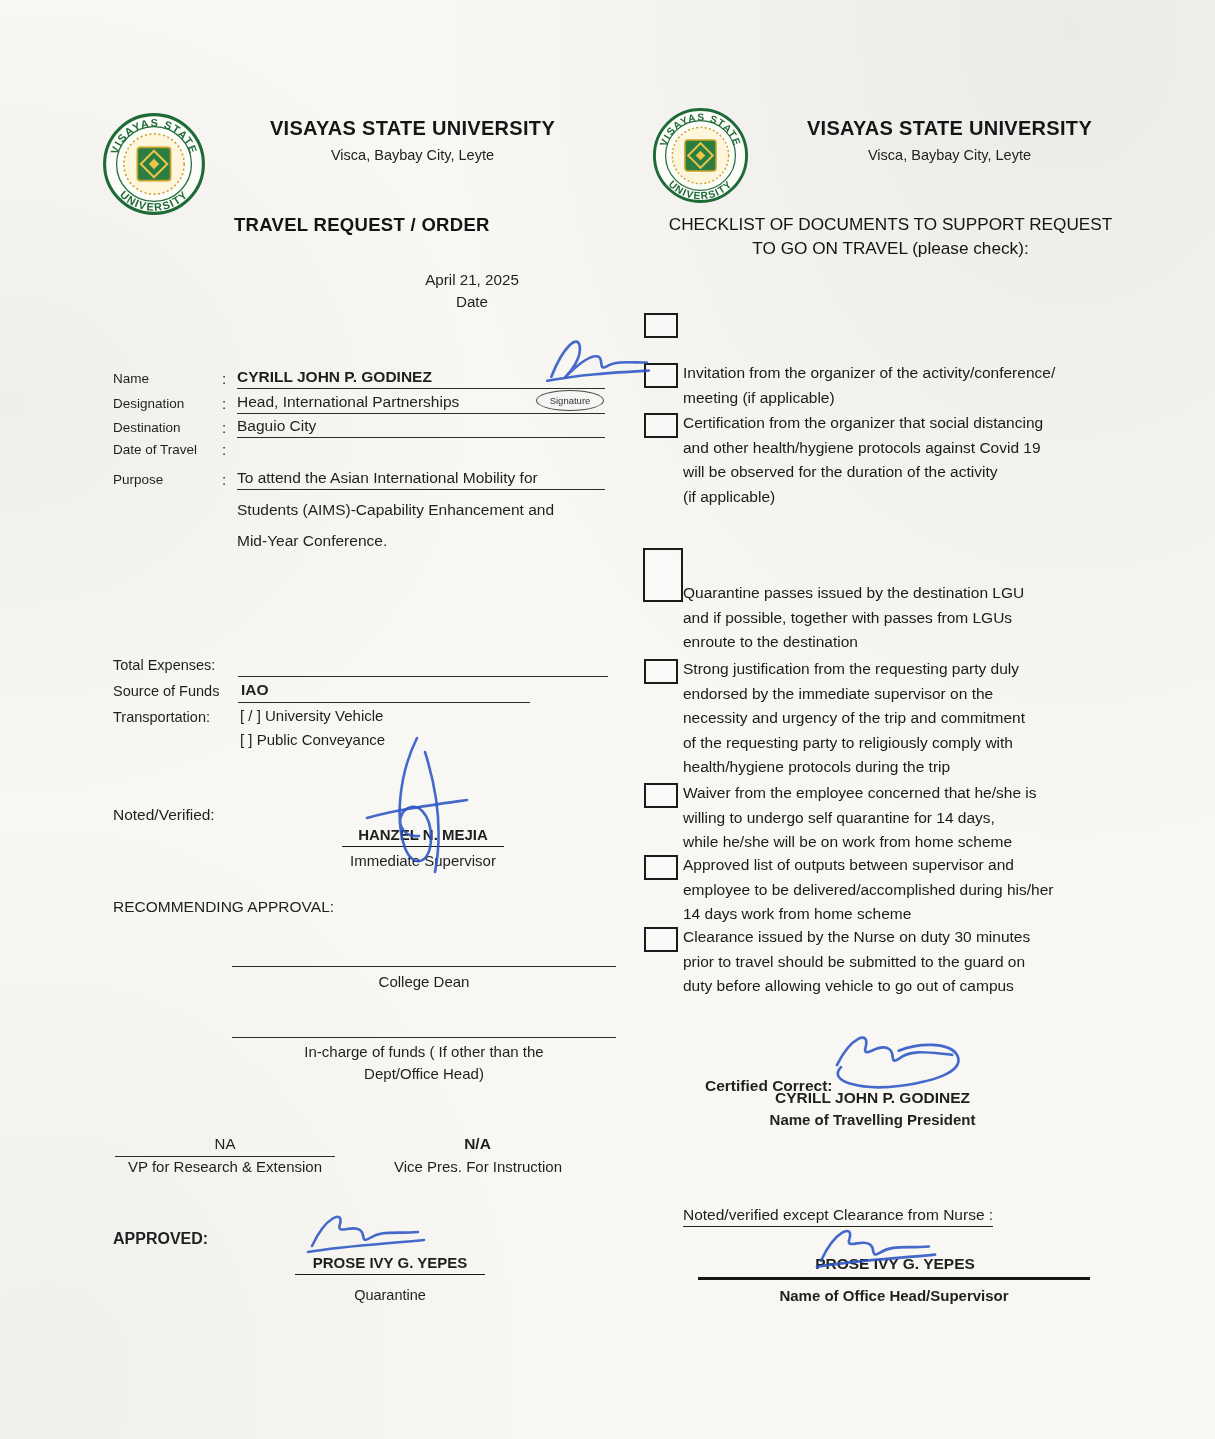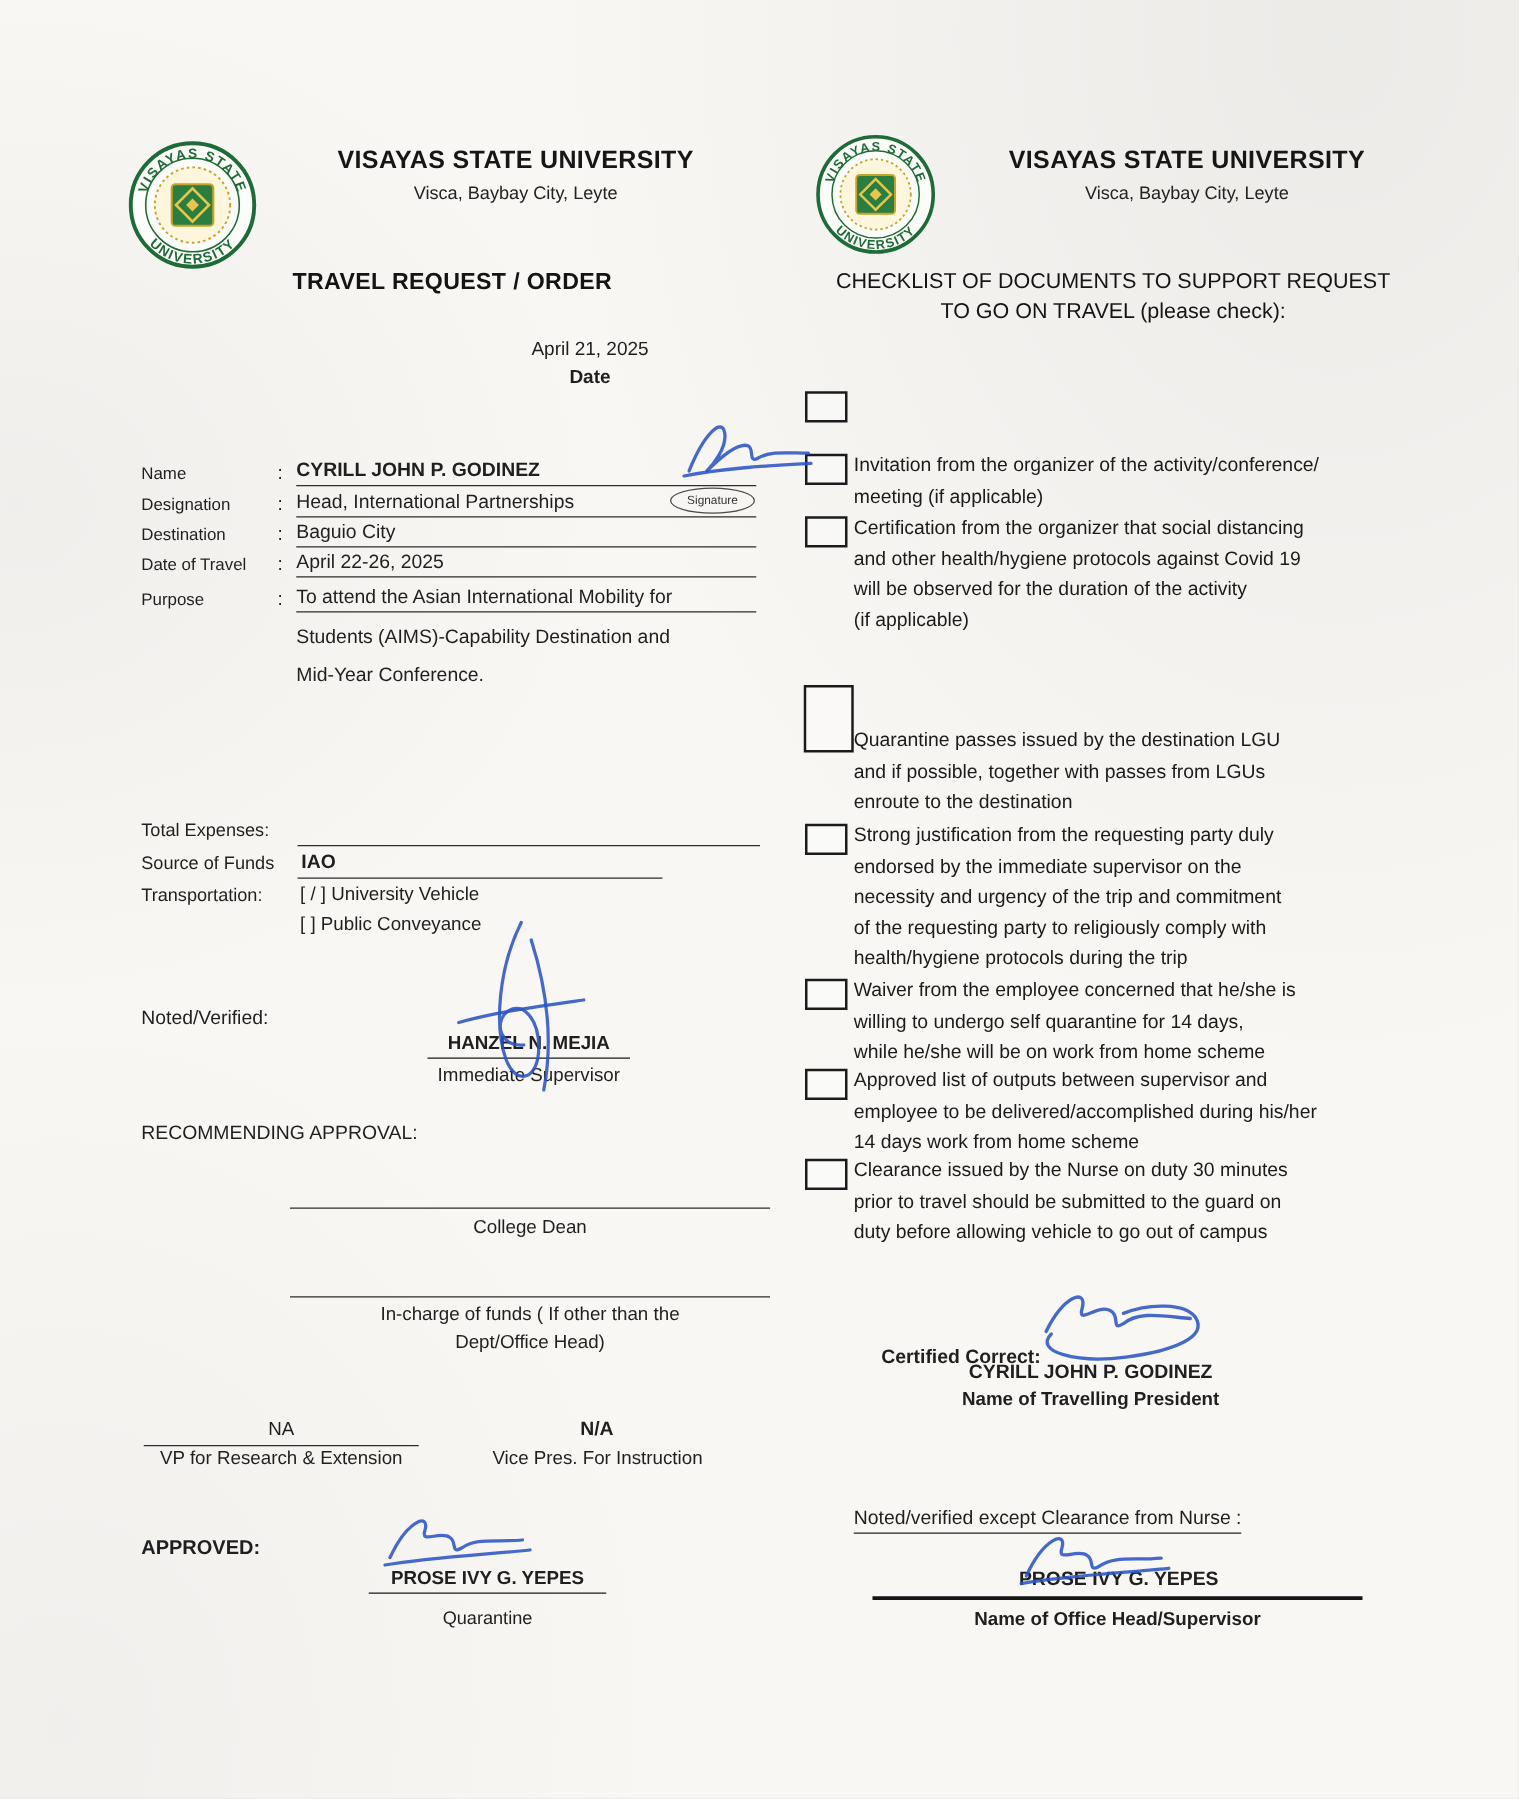--- a/index.html
+++ b/index.html
@@ -81,21 +81,21 @@
     <rect x="41" y="41" width="18" height="18" fill="none" stroke="#e9c64b" stroke-width="2" transform="rotate(45 50 50)"></rect>
     <rect x="46.5" y="46.5" width="7" height="7" fill="#e9c64b" transform="rotate(45 50 50)"></rect>
   </svg>
 
   <div class="abs univ-name ctr" style="left:225px; top:117px; width:375px;">VISAYAS STATE UNIVERSITY</div>
   <div class="abs univ-addr ctr" style="left:225px; top:147px; width:375px;">Visca, Baybay City, Leyte</div>
 
   <div class="abs doc-title" style="left:234px; top:214px;">TRAVEL REQUEST / ORDER</div>
 
   <div class="abs ctr" style="left:392px; top:271px; width:160px; font-size:15.2px;">April 21, 2025</div>
-  <div class="abs ctr" style="left:392px; top:293px; width:160px; font-size:15.2px;font-weight:bold;">Date</div>
+  <div class="abs ctr" style="left:392px; top:293px; width:160px; font-size:15.2px;">Date</div>
 
   <svg class="sig" style="left:538px; top:328px;" width="118" height="66" viewBox="0 0 110 65">
     <path d="M10,48 C22,18 36,6 38,18 C40,30 28,44 24,48 C34,38 48,26 56,28 C62,30 56,42 64,38 C74,32 88,34 104,34"></path>
     <path d="M6,52 C36,46 70,44 106,42"></path>
   </svg>
   <div class="sig-oval">
     <span>Signature</span>
   </div>
 
   <div class="frow" style="top:368px;">
@@ -109,29 +109,28 @@
     <span class="fvalue">Head, International Partnerships</span>
   </div>
   <div class="frow" style="top:417px;">
     <span class="flabel">Destination</span>
     <span class="fcolon">:</span>
     <span class="fvalue">Baguio City</span>
   </div>
   <div class="frow" style="top:441px;">
     <span class="flabel">Date of Travel</span>
     <span class="fcolon">:</span>
-    <span class="fvalue">April 22-26, 2025</span>
   </div>
 
   <div class="frow" style="top:469px;">
     <span class="flabel">Purpose</span>
     <span class="fcolon">:</span>
     <span class="fvalue">To attend the Asian International Mobility for</span>
   </div>
-  <div class="pline" style="top:501px;">Students (AIMS)-Capability Destination and</div>
+  <div class="pline" style="top:501px;">Students (AIMS)-Capability Enhancement and</div>
   <div class="pline" style="top:532px;">Mid-Year Conference.</div>
 
   <div class="abs" style="left:113px; top:657px; font-size:14.5px;">Total Expenses:</div>
   <div class="rule" style="left:238px; top:676px; width:370px;"></div>
 
   <div class="abs" style="left:113px; top:683px; font-size:14.5px;">Source of Funds</div>
   <div class="abs b" style="left:241px; top:681px; font-size:15.5px;">IAO</div>
   <div class="rule" style="left:238px; top:702px; width:292px;"></div>
 
   <div class="abs" style="left:113px; top:709px; font-size:14.5px;">Transportation:</div>

